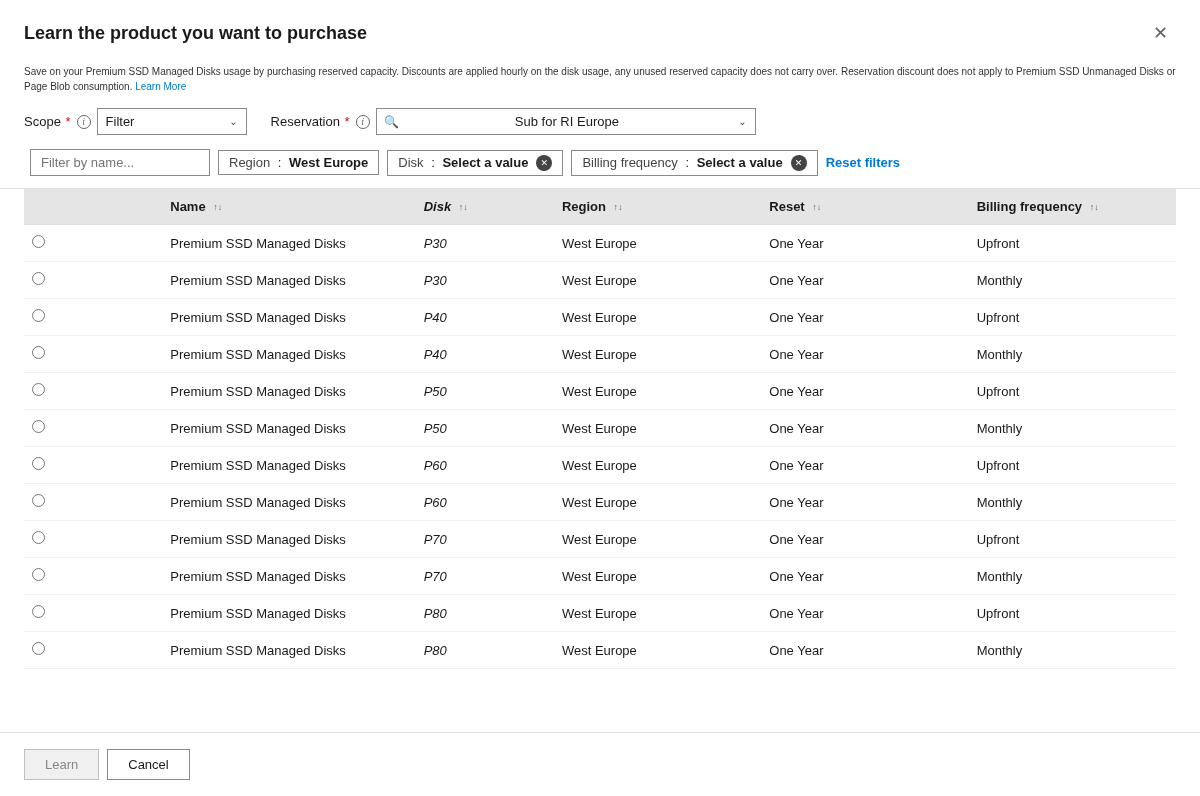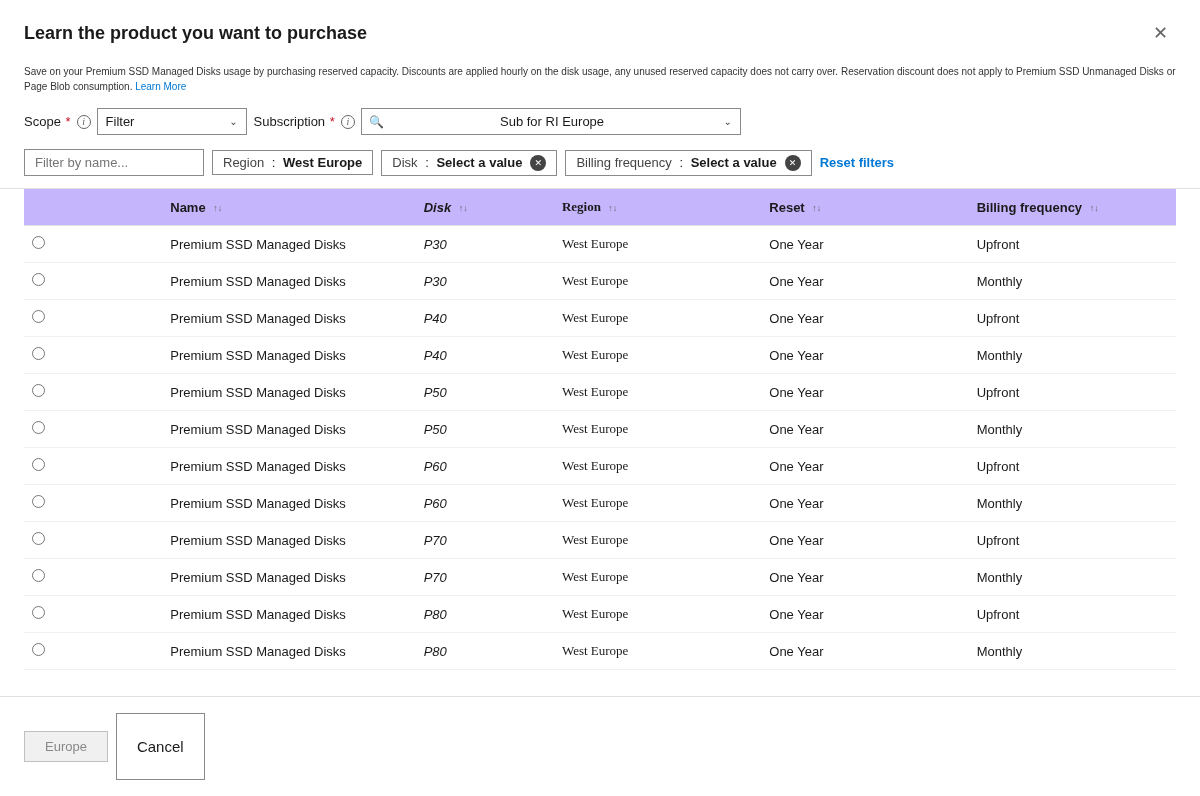--- a/index.html
+++ b/index.html
@@ -50,21 +50,21 @@
       line-height: 1.5;
     }
     .description a {
       color: #0078d4;
       text-decoration: none;
     }
     .controls-row {
       display: flex;
       align-items: center;
       padding: 0 24px 14px 24px;
-      gap: 7px;
+      gap: 24px;
     }
     .control-group {
       display: flex;
       align-items: center;
       gap: 6px;
     }
     .control-label {
       font-size: 13px;
       color: #1a1a1a;
       font-weight: 400;
@@ -112,20 +112,21 @@
       color: #666;
       font-size: 12px;
       margin-right: 4px;
     }
     .filters-row {
       display: flex;
       align-items: center;
       padding: 0 24px 12px 24px;
       gap: 8px;
       flex-wrap: wrap;
+      margin-left: 6px;
     }
     .filter-input {
       border: 1px solid #8a8a8a;
       padding: 5px 10px;
       font-size: 13px;
       width: 180px;
       color: #666;
       outline: none;
     }
     .filter-tag {
@@ -177,21 +178,21 @@
     thead tr th {
       text-align: left;
       padding: 10px 8px;
       font-size: 13px;
       font-weight: 600;
       color: #1a1a1a;
       border-bottom: 1px solid #e0e0e0;
       white-space: nowrap;
       position: sticky;
       top: 0;
-      background: #c4b5fd;
+      background: #e5e5e5;
       z-index: 1;
     }
     .sort-icon {
       display: inline-flex;
       flex-direction: column;
       margin-left: 4px;
       color: #666;
       font-size: 9px;
       line-height: 1;
       vertical-align: middle;
@@ -214,29 +215,29 @@
       background: #f0f0f0;
       border: 1px solid #c0c0c0;
       padding: 7px 20px;
       font-size: 13px;
       color: #888;
       cursor: not-allowed;
     }
     .btn-secondary {
       background: #fff;
       border: 1px solid #8a8a8a;
-      padding: 24px 20px;
-      font-size: 15px;
+      padding: 7px 20px;
+      font-size: 13px;
       color: #1a1a1a;
       cursor: pointer;
     }
     .col-select { width: 30px; }
     .col-name { width: 22%; }
     .col-disk { width: 12%; font-style: italic; }
-    .col-region { width: 18%; font-family: Liberation Serif, serif; }
+    .col-region { width: 18%; }
     .col-term { width: 18%; }
     .col-billing { width: 18%; margin-left: 47px; }
   </style>
 </head>
 <body>
 
 <div class="dialog">
 
   <div class="dialog-header">
     <h1 class="dialog-title">Learn the product you want to purchase</h1>
@@ -255,21 +256,21 @@
       </span>
       <span class="info-icon" title="Scope info">i</span>
       <div class="dropdown-select">
         <span>Filter</span>
         <span class="dropdown-chevron">⌄</span>
       </div>
     </div>
 
     <div class="control-group">
       <span class="control-label">
-        <span>Subscription</span><span class="required-star"> *</span>
+        <span>Reservation</span><span class="required-star"> *</span>
       </span>
       <span class="info-icon" title="Subscription info">i</span>
       <div class="dropdown-select subscription-dropdown">
         <span class="search-icon-inline">🔍</span>
         <span>Sub for RI Europe</span>
         <span class="dropdown-chevron">⌄</span>
       </div>
     </div>
   </div>
 
@@ -446,16 +447,16 @@
       <td class="col-disk">P80</td>
       <td class="col-region">West Europe</td>
       <td class="col-term">One Year</td>
       <td class="col-billing">Monthly</td>
     </tr>
         </tbody>
     </table>
   </div>
 
   <div class="footer">
-    <button class="btn-primary" disabled="">Europe</button>
+    <button class="btn-primary" disabled="">Learn</button>
     <button class="btn-secondary">Cancel</button>
   </div>
 </div>
 
 </body></html>

